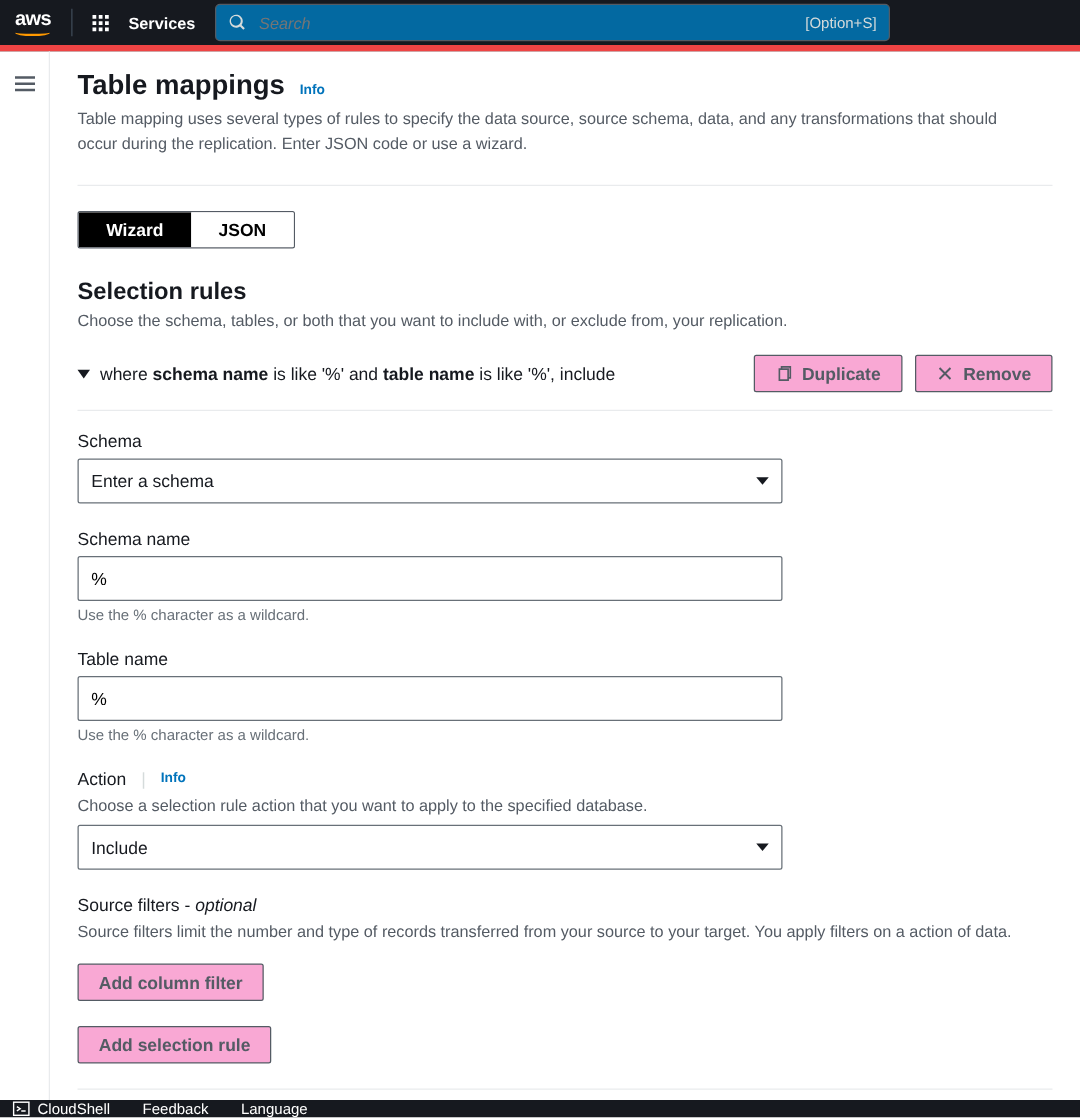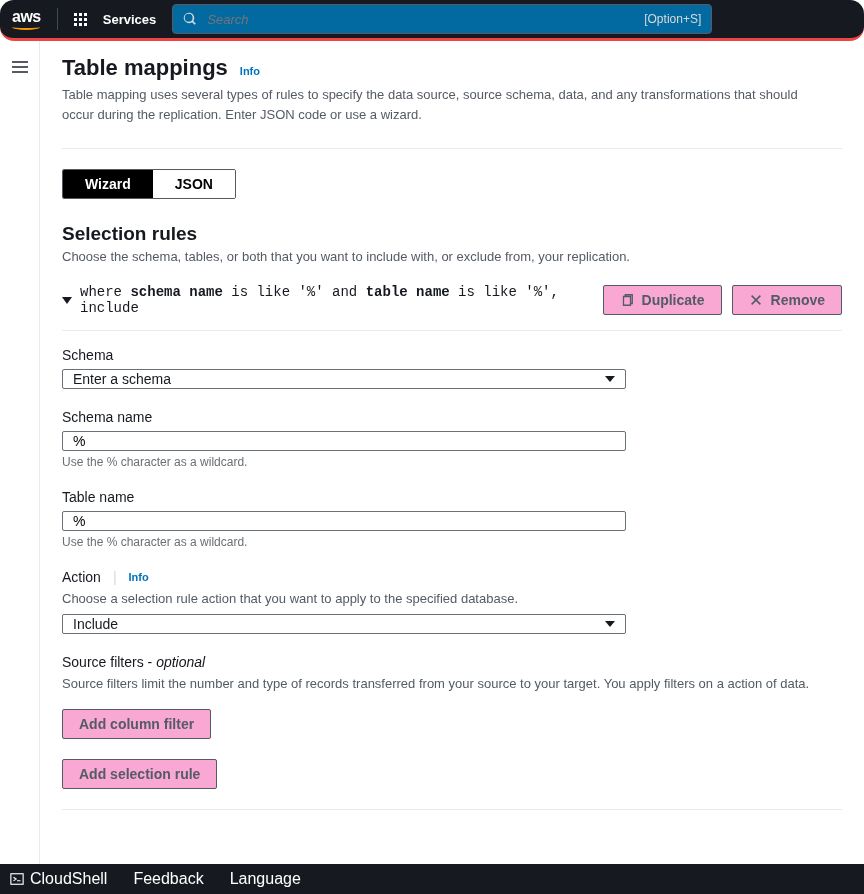--- a/index.html
+++ b/index.html
@@ -1,17 +1,17 @@
 <!DOCTYPE html>
 <html><head>
 <meta charset="utf-8">
 <style>
 * { box-sizing: border-box; margin: 0; padding: 0; }
 body { font-family: "Amazon Ember", "Helvetica Neue", Arial, sans-serif; font-size: 14px; color: #16191f; background: #fff; width: 864px; height: 894px; display: flex; flex-direction: column; }
-.topbar { background: #16191f; height: 41px; display: flex; align-items: center; padding: 0 12px; gap: 16px; flex-shrink: 0; border-bottom: 3px solid #ef4444; border-radius: 14px; }
+.topbar { background: #16191f; height: 41px; display: flex; align-items: center; padding: 0 12px; gap: 16px; flex-shrink: 0; border-bottom: 5px solid #ef4444; }
 .aws-logo { font-family: Arial; font-weight: bold; font-size: 16px; color: #fff; letter-spacing: -0.5px; display: flex; flex-direction: column; align-items: center; }
 .aws-logo .smile { width: 28px; height: 6px; border: 2px solid #ff9900; border-top: none; border-left: none; border-right: none; border-radius: 0 0 50% 50%; margin-top: -2px; }
 .divider-v { width: 1px; height: 22px; background: #3f4b58; }
 .services { display: flex; align-items: center; gap: 16px; color: #fff; font-size: 13px; font-weight: 600; }
 .grid-icon { display: grid; grid-template-columns: repeat(3, 3px); grid-template-rows: repeat(3, 3px); gap: 2px; }
 .grid-icon span { background: #fff; width: 3px; height: 3px; }
 .searchbar { flex: 1; max-width: 540px; display: flex; align-items: center; background: #0369a1; border: 1px solid #545b64; border-radius: 4px; height: 30px; padding: 0 10px; gap: 10px; }
 .searchbar svg { fill: #d5dbdb; }
 .searchbar input { flex: 1; background: transparent; border: none; outline: none; color: #d5dbdb; font-size: 13px; font-style: italic; }
 .searchbar .shortcut { color: #d5dbdb; font-size: 12px; }
@@ -25,33 +25,33 @@
 .page-title { font-size: 22px; font-weight: 700; }
 .info-link { color: #0073bb; font-size: 11px; font-weight: 600; cursor: pointer; }
 .page-desc { color: #545b64; font-size: 13px; line-height: 1.5; margin-top: 4px; max-width: 740px; }
 .panel { border-top: 1px solid #e9ebed; padding-top: 20px; margin-top: 6px; }
 .seg-control { display: inline-flex; border: 1px solid #545b64; border-radius: 2px; overflow: hidden; margin-bottom: 24px; }
 .seg-control .seg { padding: 6px 22px; font-size: 14px; font-weight: 700; cursor: pointer; border: none; background: #fff; }
 .seg-control .seg.active { background: #000000; color: #fff; }
 .section-title { font-size: 19px; font-weight: 700; margin-bottom: 4px; }
 .section-desc { color: #545b64; font-size: 13px; margin-bottom: 16px; }
 .rule-row { display: flex; align-items: center; justify-content: space-between; padding: 4px 0 14px 0; border-bottom: 1px solid #e9ebed; margin-bottom: 16px; }
-.rule-left { display: flex; align-items: center; gap: 8px; font-size: 14px; font-family: Liberation Mono, monospace; }
+.rule-left { display: flex; align-items: center; gap: 8px; font-size: 14px; }
 .triangle-down { width: 0; height: 0; border-left: 5px solid transparent; border-right: 5px solid transparent; border-top: 7px solid #16191f; }
 .btn { display: inline-flex; align-items: center; gap: 8px; padding: 6px 16px; border: 1px solid #545b64; border-radius: 2px; background: #f9a8d4; font-size: 14px; font-weight: 700; cursor: pointer; color: #545b64; }
 .btn svg { width: 14px; height: 14px; }
 .field-group { margin-bottom: 20px; }
 .field-label { font-size: 14px; font-weight: 400; margin-bottom: 6px; display: flex; align-items: center; gap: 12px; }
 .field-desc { color: #687078; font-size: 12px; margin-top: 4px; }
 .field-desc2 { color: #545b64; font-size: 13px; margin-top: 2px; margin-bottom: 8px; }
-.select-box, .text-input { width: 564px; height: 20px; border: 1px solid #687078; border-radius: 2px; padding: 0 10px; font-size: 14px; display: flex; align-items: center; justify-content: space-between; background: #fff; }
+.select-box, .text-input { width: 564px; height: 36px; border: 1px solid #687078; border-radius: 2px; padding: 0 10px; font-size: 14px; display: flex; align-items: center; justify-content: space-between; background: #fff; }
 .text-input { outline: none; }
 .select-box .caret { width: 0; height: 0; border-left: 5px solid transparent; border-right: 5px solid transparent; border-top: 6px solid #16191f; }
 .optional { font-style: italic; font-weight: 400; }
-.footer { background: #16191f; height: 30px; display: flex; align-items: center; padding: 0 10px; gap: 26px; color: #fff; font-size: 16px; flex-shrink: 0; }
+.footer { background: #16191f; height: 14px; display: flex; align-items: center; padding: 0 10px; gap: 26px; color: #fff; font-size: 12px; flex-shrink: 0; }
 .footer .cs { display: flex; align-items: center; gap: 6px; }
 .footer svg { width: 14px; height: 14px; }
 .rule-actions { display: flex; gap: 10px; }
 </style>
 </head>
 <body>
 
 <div class="topbar">
   <div class="aws-logo">
     <span>aws</span>

